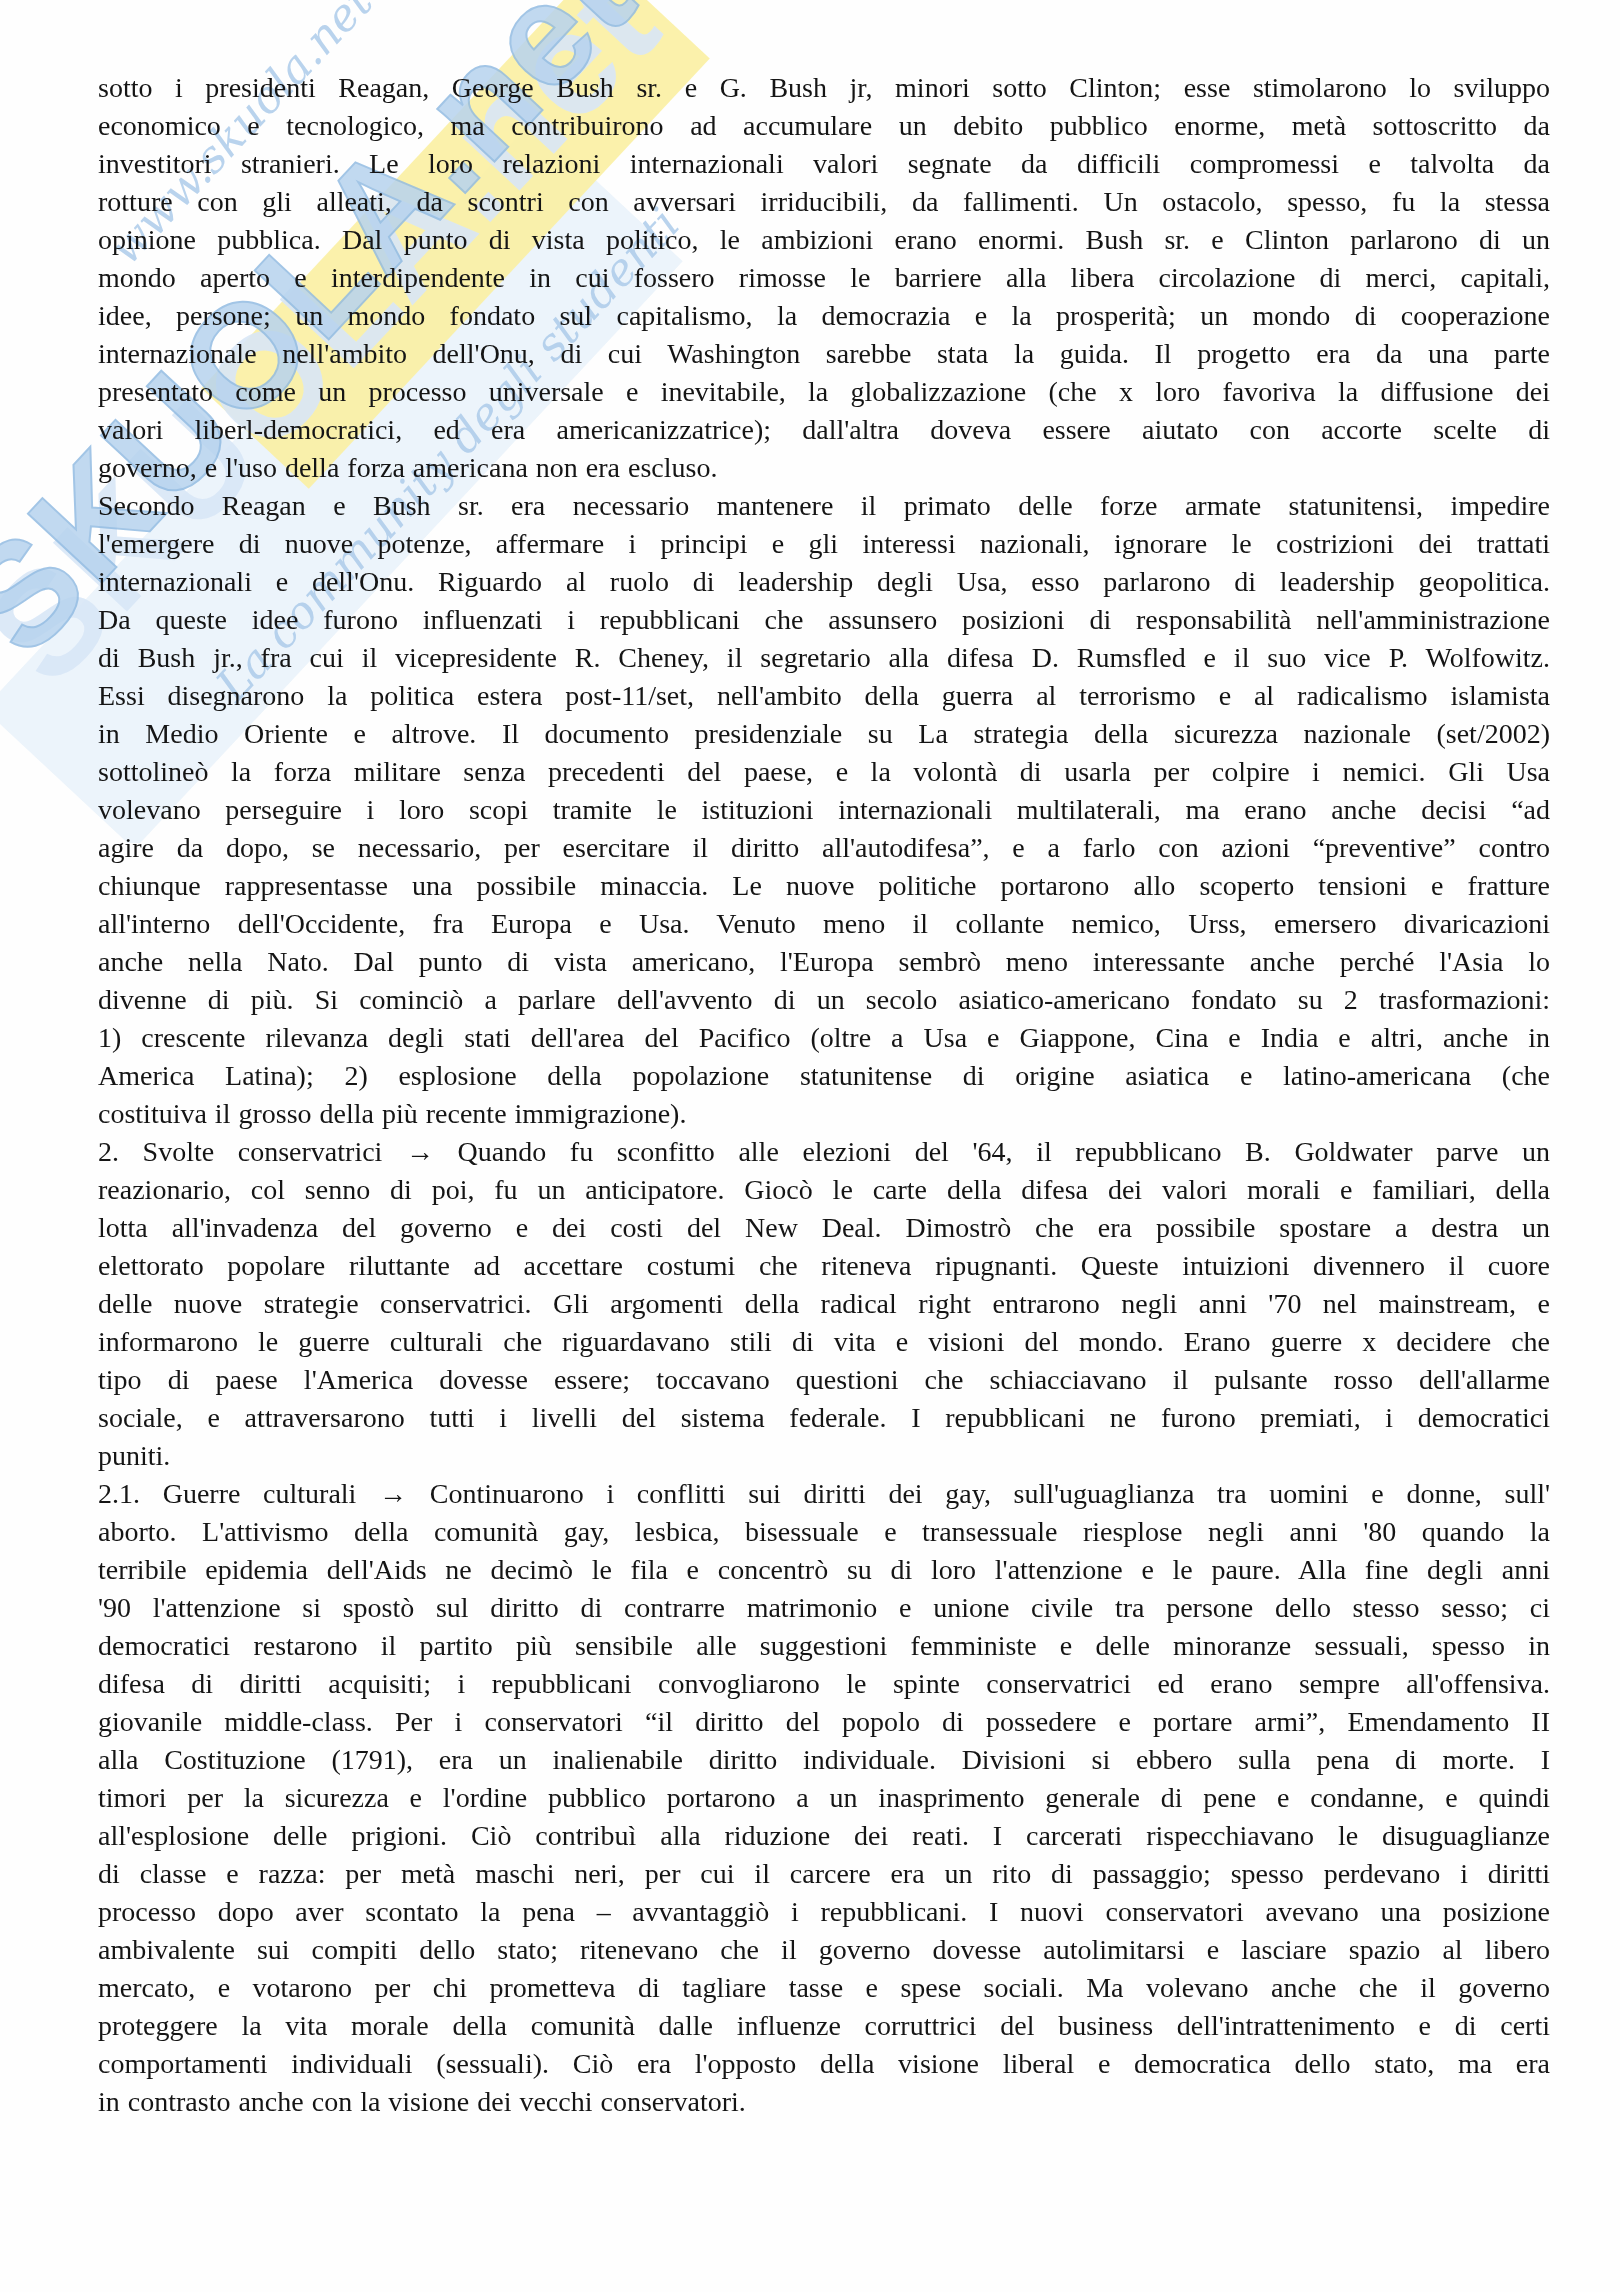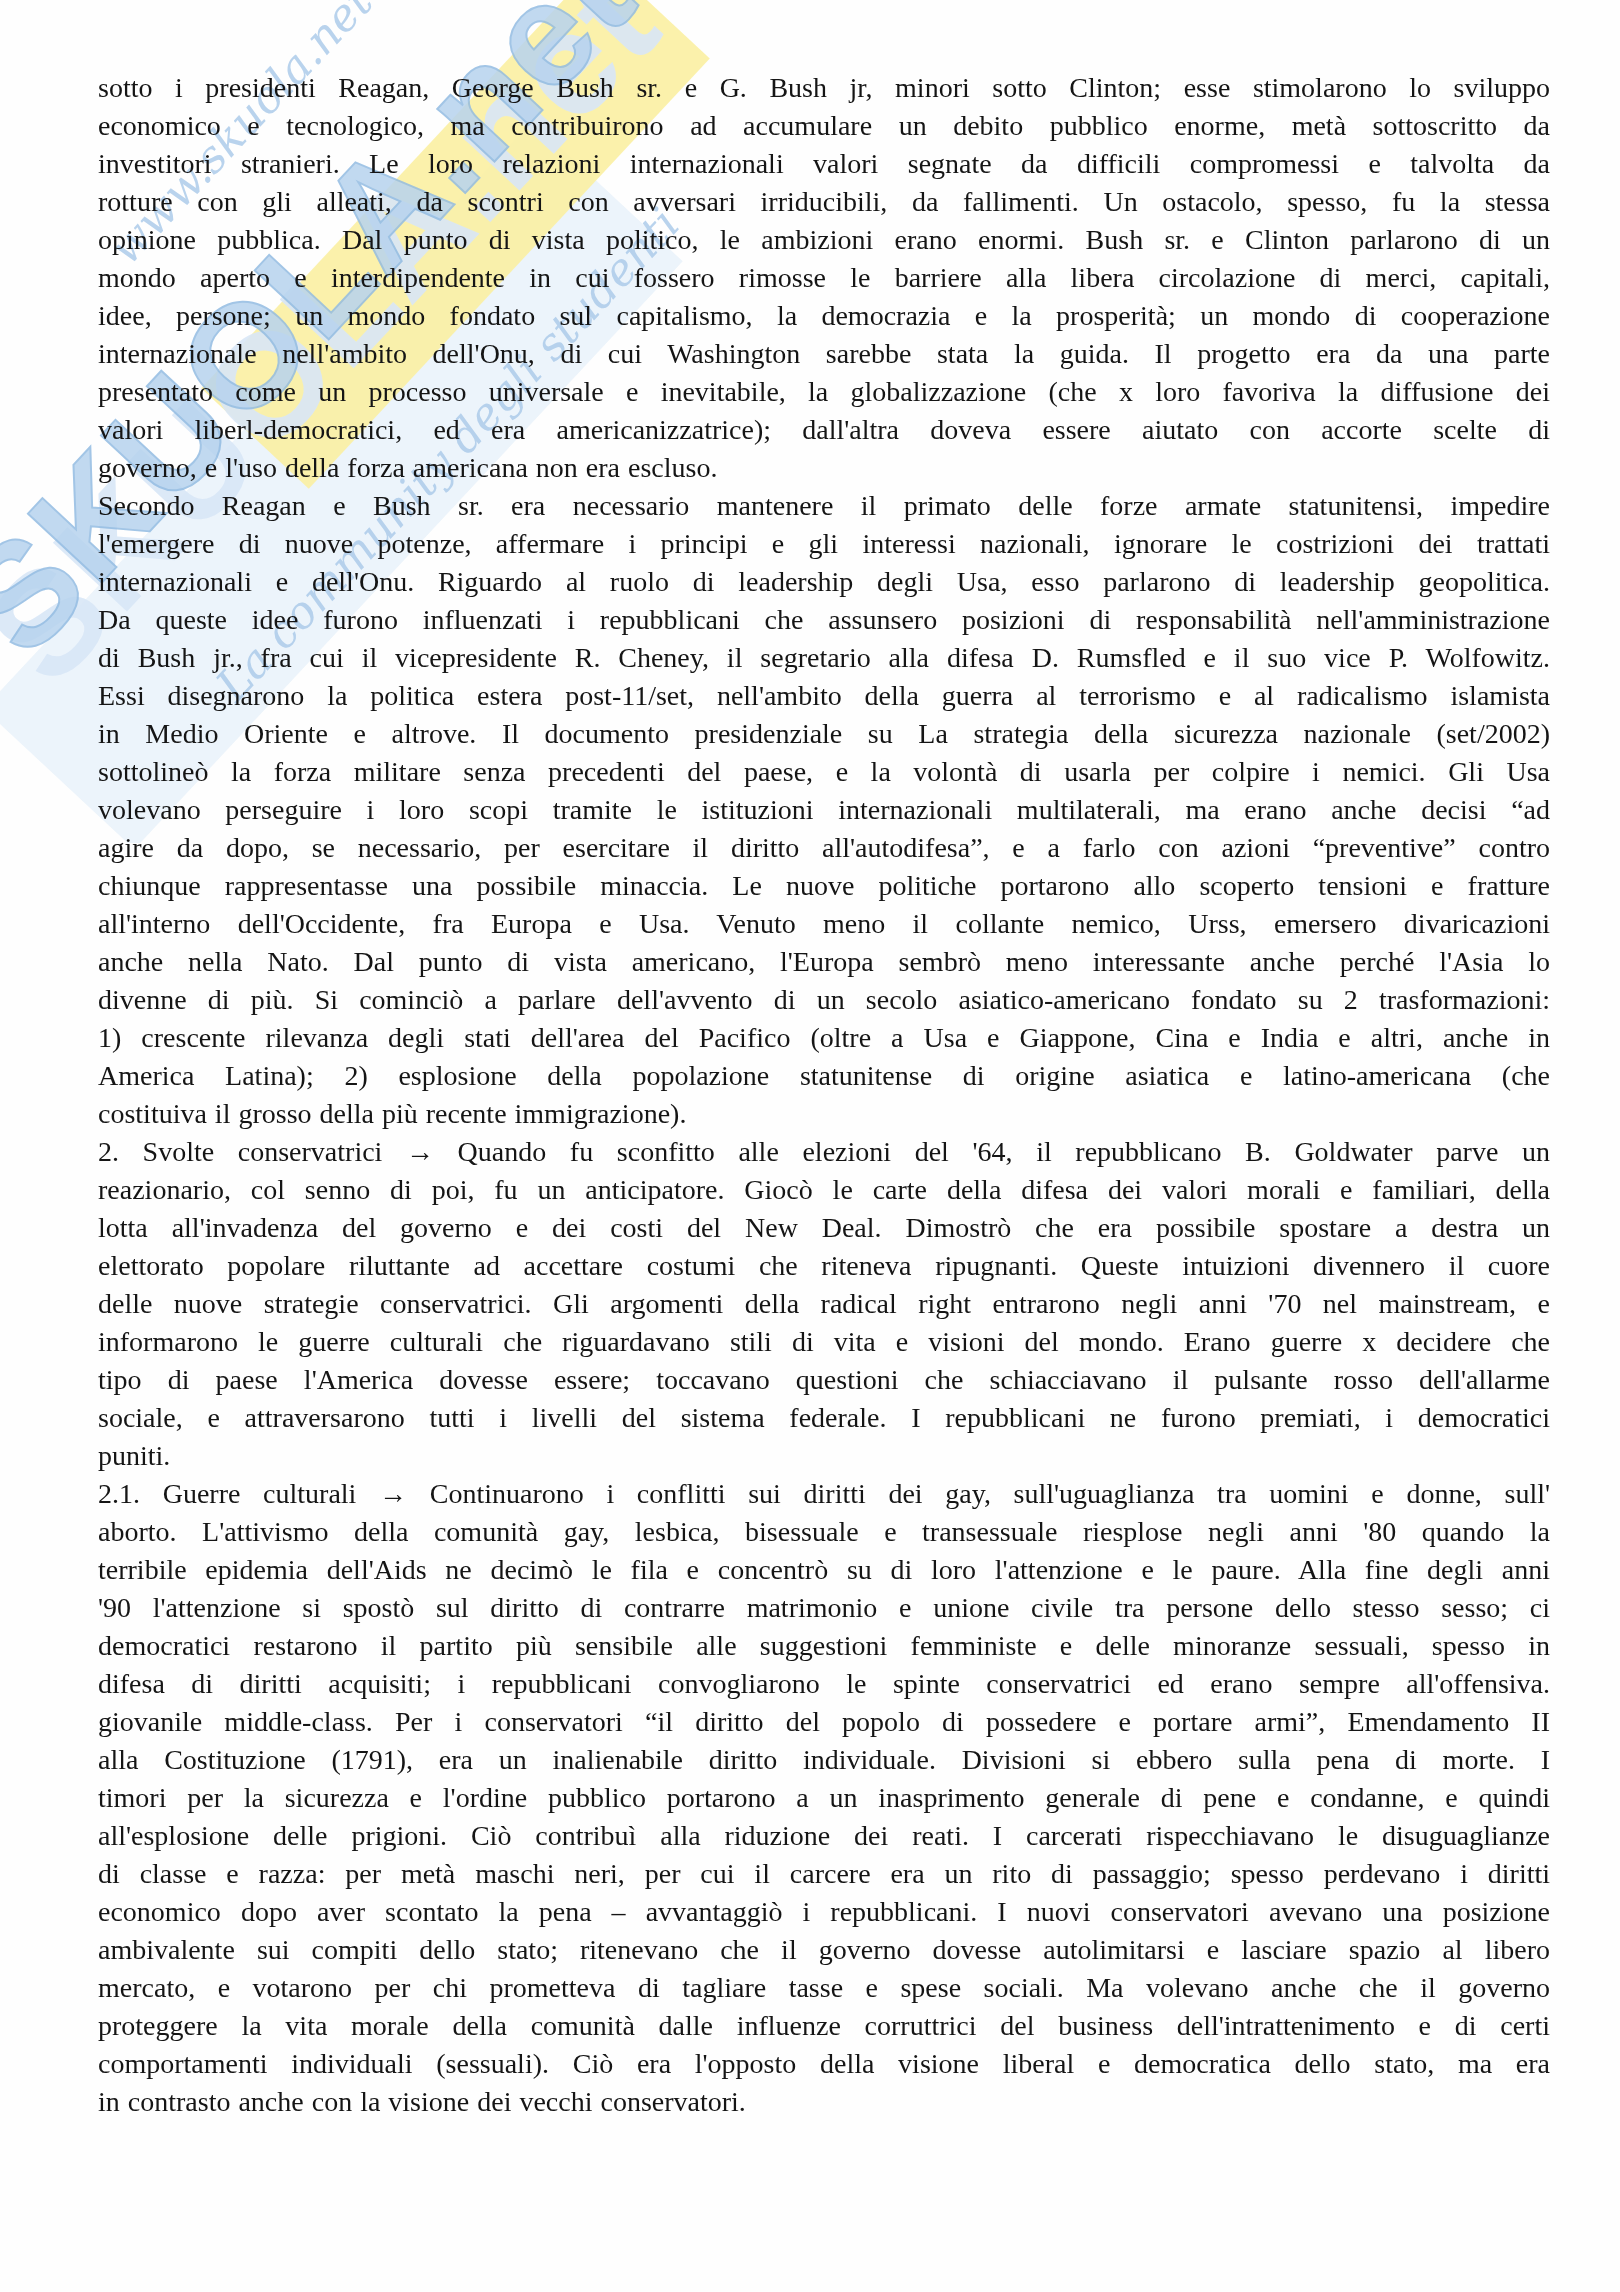--- a/index.html
+++ b/index.html
@@ -130,20 +130,20 @@
     <div class="line">aborto. L'attivismo della comunità gay, lesbica, bisessuale e transessuale riesplose negli anni '80 quando la</div>
     <div class="line">terribile epidemia dell'Aids ne decimò le fila e concentrò su di loro l'attenzione e le paure. Alla fine degli anni</div>
     <div class="line">'90 l'attenzione si spostò sul diritto di contrarre matrimonio e unione civile tra persone dello stesso sesso; ci</div>
     <div class="line">democratici restarono il partito più sensibile alle suggestioni femministe e delle minoranze sessuali, spesso in</div>
     <div class="line">difesa di diritti acquisiti; i repubblicani convogliarono le spinte conservatrici ed erano sempre all'offensiva.</div>
     <div class="line">giovanile middle-class. Per i conservatori “il diritto del popolo di possedere e portare armi”, Emendamento II</div>
     <div class="line">alla Costituzione (1791), era un inalienabile diritto individuale. Divisioni si ebbero sulla pena di morte. I</div>
     <div class="line">timori per la sicurezza e l'ordine pubblico portarono a un inasprimento generale di pene e condanne, e quindi</div>
     <div class="line">all'esplosione delle prigioni. Ciò contribuì alla riduzione dei reati. I carcerati rispecchiavano le disuguaglianze</div>
     <div class="line">di classe e razza: per metà maschi neri, per cui il carcere era un rito di passaggio; spesso perdevano i diritti</div>
-    <div class="line">economico dopo aver scontato la pena – avvantaggiò i repubblicani. I nuovi conservatori avevano una posizione</div>
+    <div class="line">processo dopo aver scontato la pena – avvantaggiò i repubblicani. I nuovi conservatori avevano una posizione</div>
     <div class="line">ambivalente sui compiti dello stato; ritenevano che il governo dovesse autolimitarsi e lasciare spazio al libero</div>
     <div class="line">mercato, e votarono per chi prometteva di tagliare tasse e spese sociali. Ma volevano anche che il governo</div>
     <div class="line">proteggere la vita morale della comunità dalle influenze corruttrici del business dell'intrattenimento e di certi</div>
     <div class="line">comportamenti individuali (sessuali). Ciò era l'opposto della visione liberal e democratica dello stato, ma era</div>
     <div class="line last">in contrasto anche con la visione dei vecchi conservatori.</div>
   </div>
 
 
 </body></html>

